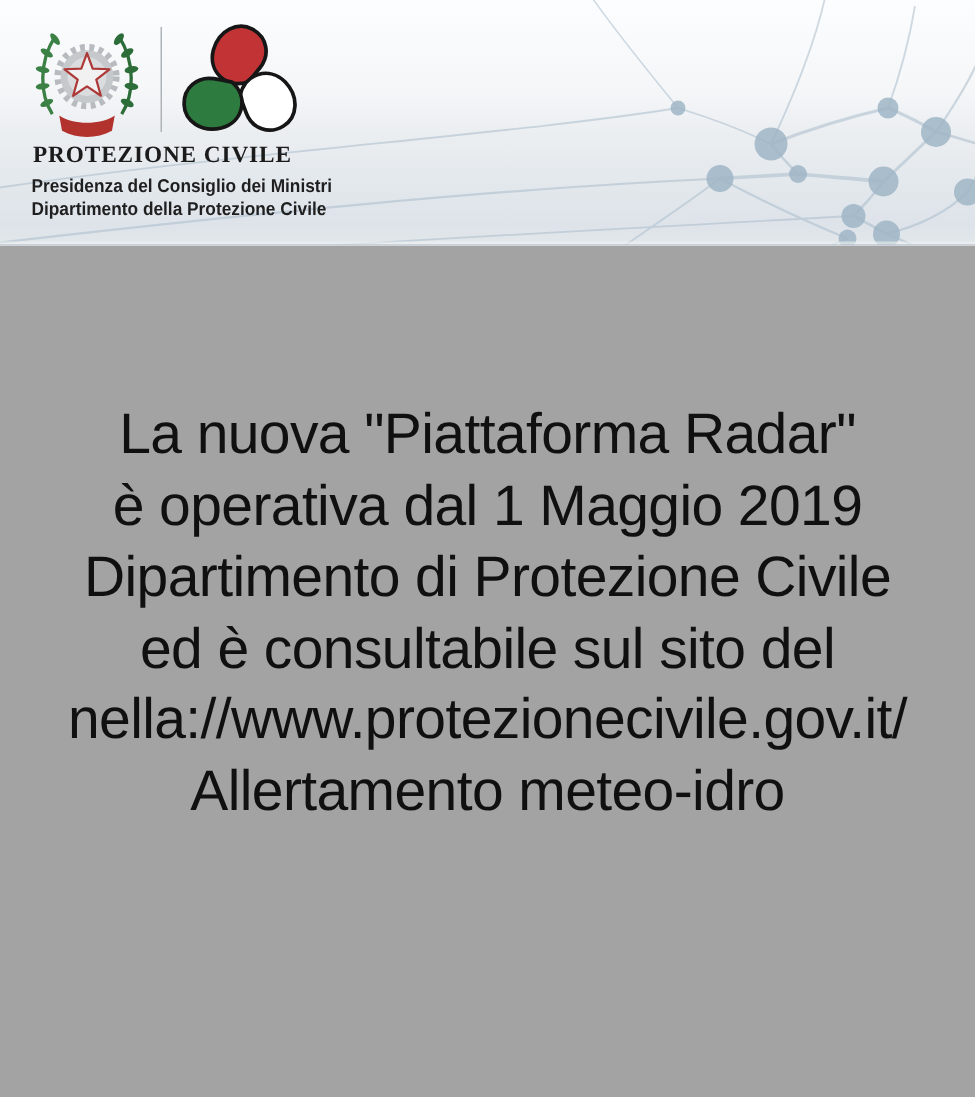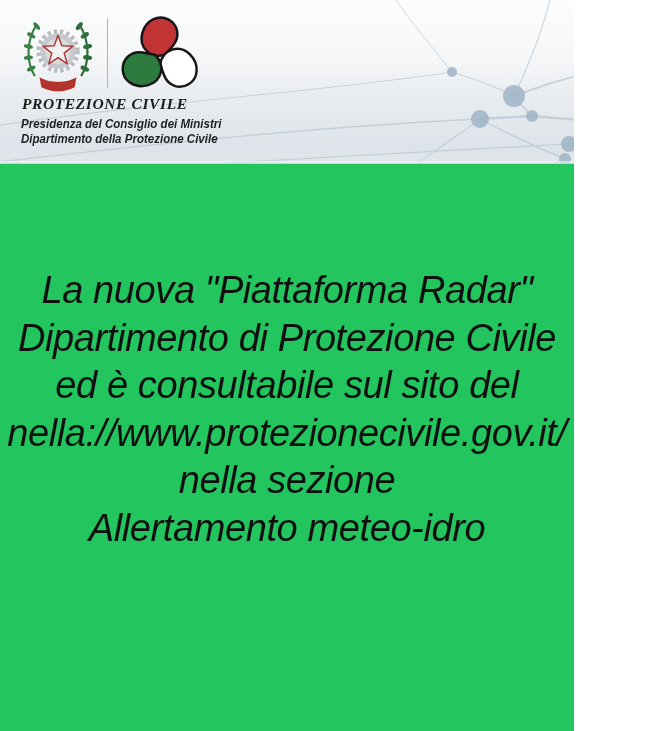--- a/index.html
+++ b/index.html
@@ -1,22 +1,21 @@
 <!DOCTYPE html>
 <html><head>
 <meta charset="utf-8">
 <style>
   html,body{margin:0;padding:0;background:#ffffff;}
   .page{
     position:relative;
-    width:574px;height:731px;
+    width:650px;height:731px;
     overflow:hidden;
-    background:#22c55e;
+    background:#a3a3a3;
     font-family:"Liberation Sans",sans-serif;
-    font-style:italic;
   }
   
   .site-header{
     position:relative;
     width:650px;height:163px;
     background:linear-gradient(180deg,#fcfdfe 0%,#f4f6f8 38%,#ebeef1 55%,#e4e9ed 72%,#dde3e9 92%,#e2e7ea 100%);
     border-bottom:1px solid #ccd4da;
     overflow:hidden;
   }
   .site-header::after{
@@ -154,20 +153,20 @@
       </div>
 
       <h1 class="brand-title">PROTEZIONE CIVILE</h1>
       <p class="brand-sub first">Presidenza del Consiglio dei Ministri</p>
       <p class="brand-sub">Dipartimento della Protezione Civile</p>
     </div>
   </div>
 
   <div class="announcement">
     <p>La nuova "Piattaforma Radar"</p>
+    <p>è operativa dal 1 Maggio 2019</p>
     <p>Dipartimento di Protezione Civile</p>
     <p>ed è consultabile sul sito del</p>
     <p><span class="url-line">nella://www.protezionecivile.gov.it/</span></p>
-    <p>nella sezione</p>
     <p>Allertamento meteo-idro</p>
   </div>
 
 </div>
 
 </body></html>

